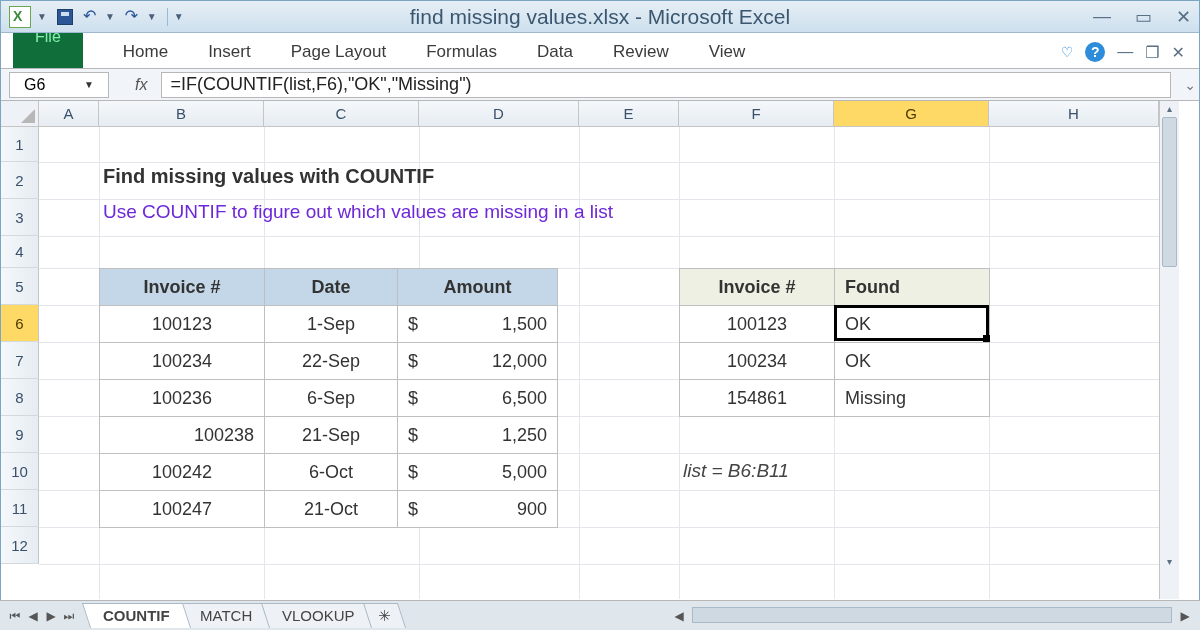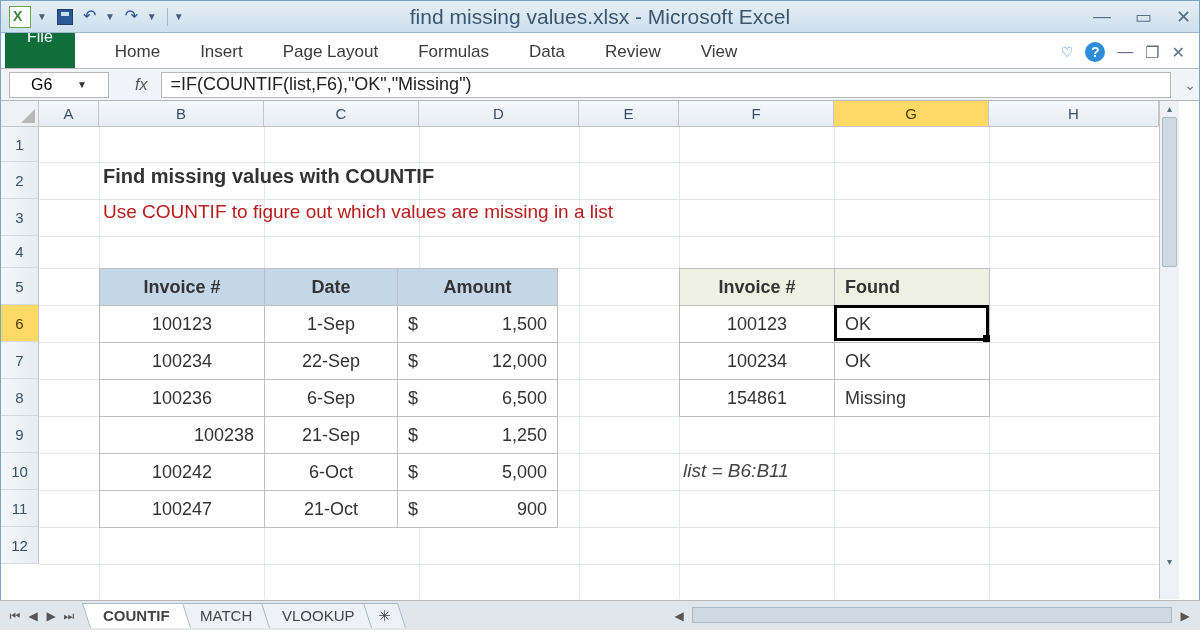--- a/index.html
+++ b/index.html
@@ -10,49 +10,49 @@
 .xlicon:after{content:"X";position:absolute;left:3px;top:1px;color:#3a8a3a;font-weight:bold;font-size:14px}
 .save-icon{width:16px;height:16px;background:#2b5797;border:1px solid #1e3e6b;position:relative}
 .save-icon:after{content:"";position:absolute;top:2px;left:3px;width:8px;height:4px;background:#cbdff3}
 .qat .arr{font-size:10px;color:#4b6079;margin-left:-4px}
 .undo-icon,.redo-icon{width:16px;height:16px;color:#2b5797;font-size:16px;line-height:14px}
 .sep{width:1px;height:18px;background:#9cb9cf}
 .apptitle{position:absolute;left:50%;transform:translateX(-50%);color:#3b5770;font-size:21px}
 .wincontrols{margin-left:auto;display:flex;gap:24px;color:#5a7087;font-size:18px}
 .wincontrols span{cursor:pointer}
 .ribbon-row{height:36px;display:flex;align-items:flex-end;border-bottom:1px solid #b7b7b7}
-.file-tab{background:#0f6e39;color:#ffffff;padding:22px 22px;font-size:16px;margin-left:4px;border-radius:2px 2px 0 0}
+.file-tab{background:#0f6e39;color:#86efac;padding:22px 22px;font-size:16px;margin-left:12px;border-radius:2px 2px 0 0}
 .rtabs{display:flex;gap:40px;margin-left:40px;padding-bottom:6px}
 .rtab{color:#3b3b3b;font-size:17px;cursor:pointer}
 .ribbon-right{margin-left:auto;display:flex;gap:12px;align-items:center;padding:0 14px 6px 0;color:#5a7087}
 .help{width:20px;height:20px;border-radius:50%;background:#2e8ddb;color:#fff;font-weight:bold;text-align:center;line-height:20px;font-size:14px}
 .mdi{font-size:16px;color:#5a7087}
 .formula-row{height:32px;background:#f1f5f9;display:flex;align-items:center;border-bottom:1px solid #b7b7b7}
-.namebox{width:100px;height:26px;background:#fff;border:1px solid #b7b7b7;margin-left:8px;display:flex;align-items:center;padding:0 21px;font-size:16px}
+.namebox{width:100px;height:26px;background:#fff;border:1px solid #b7b7b7;margin-left:8px;display:flex;align-items:center;padding:0 14px;font-size:16px}
 .namebox .dd{margin-left:auto;font-size:10px;color:#333}
 .fx-btn{margin-left:26px;font-style:italic;color:#555;font-size:16px}
 .fx-input{flex:1;height:26px;background:#fff;border:1px solid #b7b7b7;margin:0 10px 0 14px;padding:0 8px;font-size:18px;color:#222;display:flex;align-items:center}
 .fx-expand{width:18px;text-align:center;color:#777}
 .grid-wrap{display:flex;height:498px;position:relative}
 .corner{width:38px;height:26px;background:#eef2f6;border-right:1px solid #c5c5c5;border-bottom:1px solid #c5c5c5;position:relative}
 .corner:after{content:"";position:absolute;right:3px;bottom:3px;border:7px solid transparent;border-right-color:#b7b7b7;border-bottom-color:#b7b7b7}
 .col-headers{display:flex;height:26px}
 .ch{background:linear-gradient(#f5f8fb,#e6ecf2);border-right:1px solid #c5c5c5;border-bottom:1px solid #c5c5c5;text-align:center;line-height:26px;color:#39506a;font-size:15px}
 .ch.active{background:#ffd966;color:#4a3a00}
 .row-headers{width:38px}
 .rh{background:linear-gradient(90deg,#f5f8fb,#e6ecf2);border-right:1px solid #c5c5c5;border-bottom:1px solid #d4d9de;text-align:center;color:#39506a;font-size:15px}
 .rh.active{background:#ffd966;color:#4a3a00}
 .cells{position:relative;flex:1;background:#fff}
 .gridlines-v div{position:absolute;top:0;bottom:0;width:1px;background:#e3e7eb}
 .gridlines-h div{position:absolute;left:0;right:0;height:1px;background:#e3e7eb}
 .scrollbar-v{width:20px;background:#eef2f6;border-left:1px solid #c5c5c5;position:relative}
 .scrollbar-v .thumb{position:absolute;top:16px;left:2px;right:2px;height:150px;background:#cfd9e2;border:1px solid #a9b9c7;border-radius:2px}
 .scrollbar-v .arw{position:absolute;left:0;right:0;text-align:center;font-size:10px;color:#5a7087}
 .title-cell{position:absolute;font-weight:bold;font-size:20px;color:#333}
-.sub-cell{position:absolute;font-size:19px;color:#b91c1c}
+.sub-cell{position:absolute;font-size:19px;color:#6d28d9}
 .tbl{position:absolute;border-collapse:collapse}
 .tbl td,.tbl th{border:1px solid #bfbfbf;height:37px;font-size:18px;padding:0 10px}
 .tbl th{background:#c3d7e8;font-weight:bold;color:#333;text-align:center}
 .tbl2 th{background:#eef0e3}
 .tbl td{background:#fff;color:#333}
 .amt{display:flex;justify-content:space-between}
 .sel{position:absolute;border:3px solid #000;background:transparent;pointer-events:none}
 .sel:after{content:"";position:absolute;right:-4px;bottom:-4px;width:7px;height:7px;background:#000}
 .note{position:absolute;font-style:italic;font-size:19px;color:#444}
 .sheet-bar{height:30px;background:#dfe6ec;border-top:1px solid #b7b7b7;display:flex;align-items:center;padding:0 6px;position:absolute;bottom:0;left:0;right:0}

